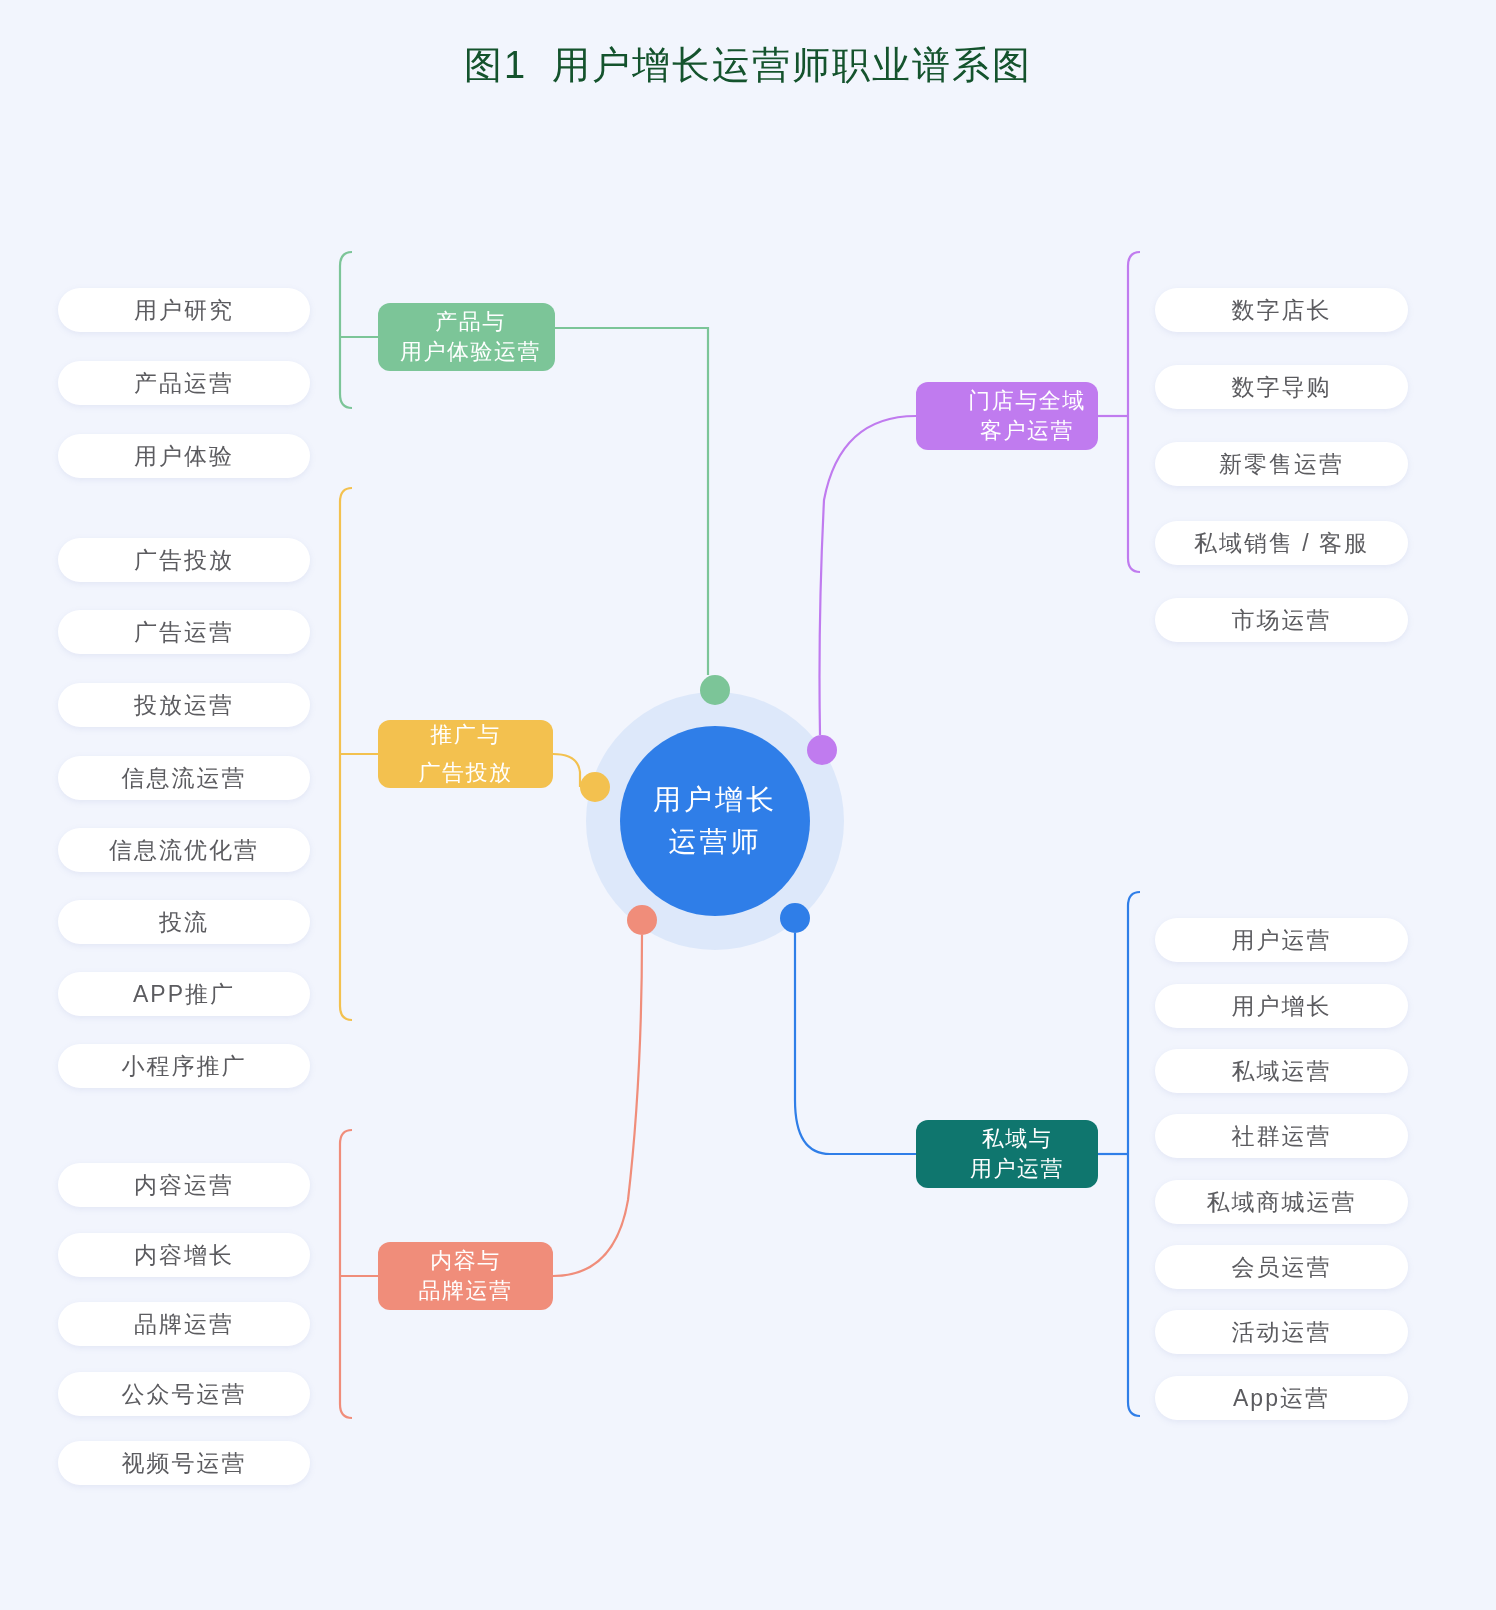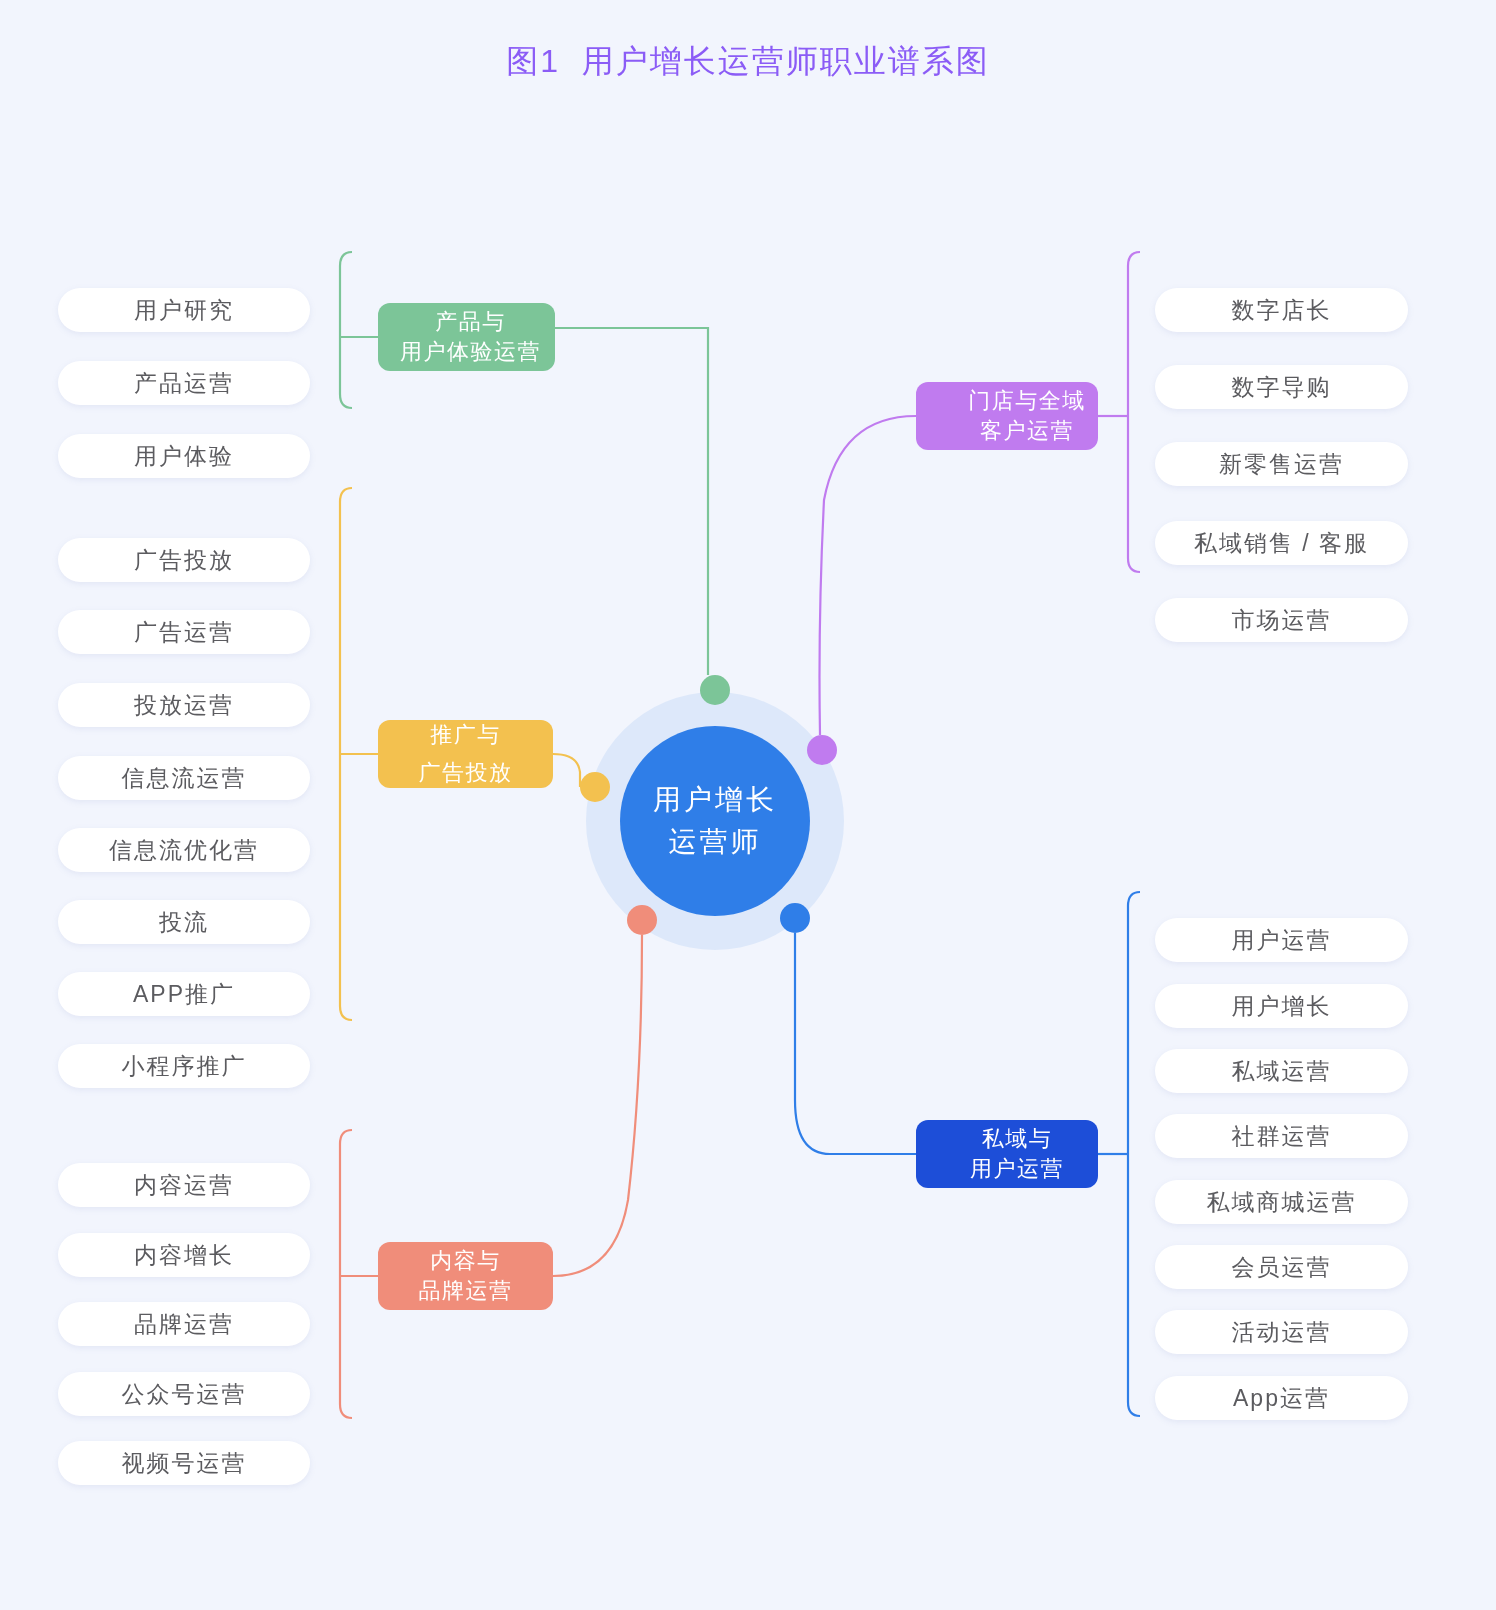--- a/index.html
+++ b/index.html
@@ -20,23 +20,23 @@
     height: 1610px;
   }
 
   
   .title {
     position: absolute;
     left: 0;
     top: 40px;
     width: 1496px;
     text-align: center;
-    font-size: 32px;
+    font-size: 38px;
     letter-spacing: 2px;
-    color: #8b5cf6;
+    color: #14532d;
     font-weight: 400;
     white-space: pre;
   }
 
   
   #wires {
     position: absolute;
     left: 0;
     top: 0;
     width: 1496px;
@@ -79,21 +79,21 @@
     white-space: nowrap;
     text-align: center;
     box-sizing: border-box;
   }
   .cat span { display: block; }
 
   .cat-green  { background: #7CC598; }
   .cat-yellow { background: #F3C14F; gap: 8px; }
   .cat-coral  { background: #F08D7A; }
   .cat-purple { background: #C07BEF; padding-left: 40px; }
-  .cat-blue   { background: #1d4ed8; padding-left: 20px; }
+  .cat-blue   { background: #0f766e; padding-left: 20px; }
 
   
   .halo {
     position: absolute;
     left: 586px;
     top: 692px;
     width: 258px;
     height: 258px;
     border-radius: 50%;
     background: #DDE8FA;

